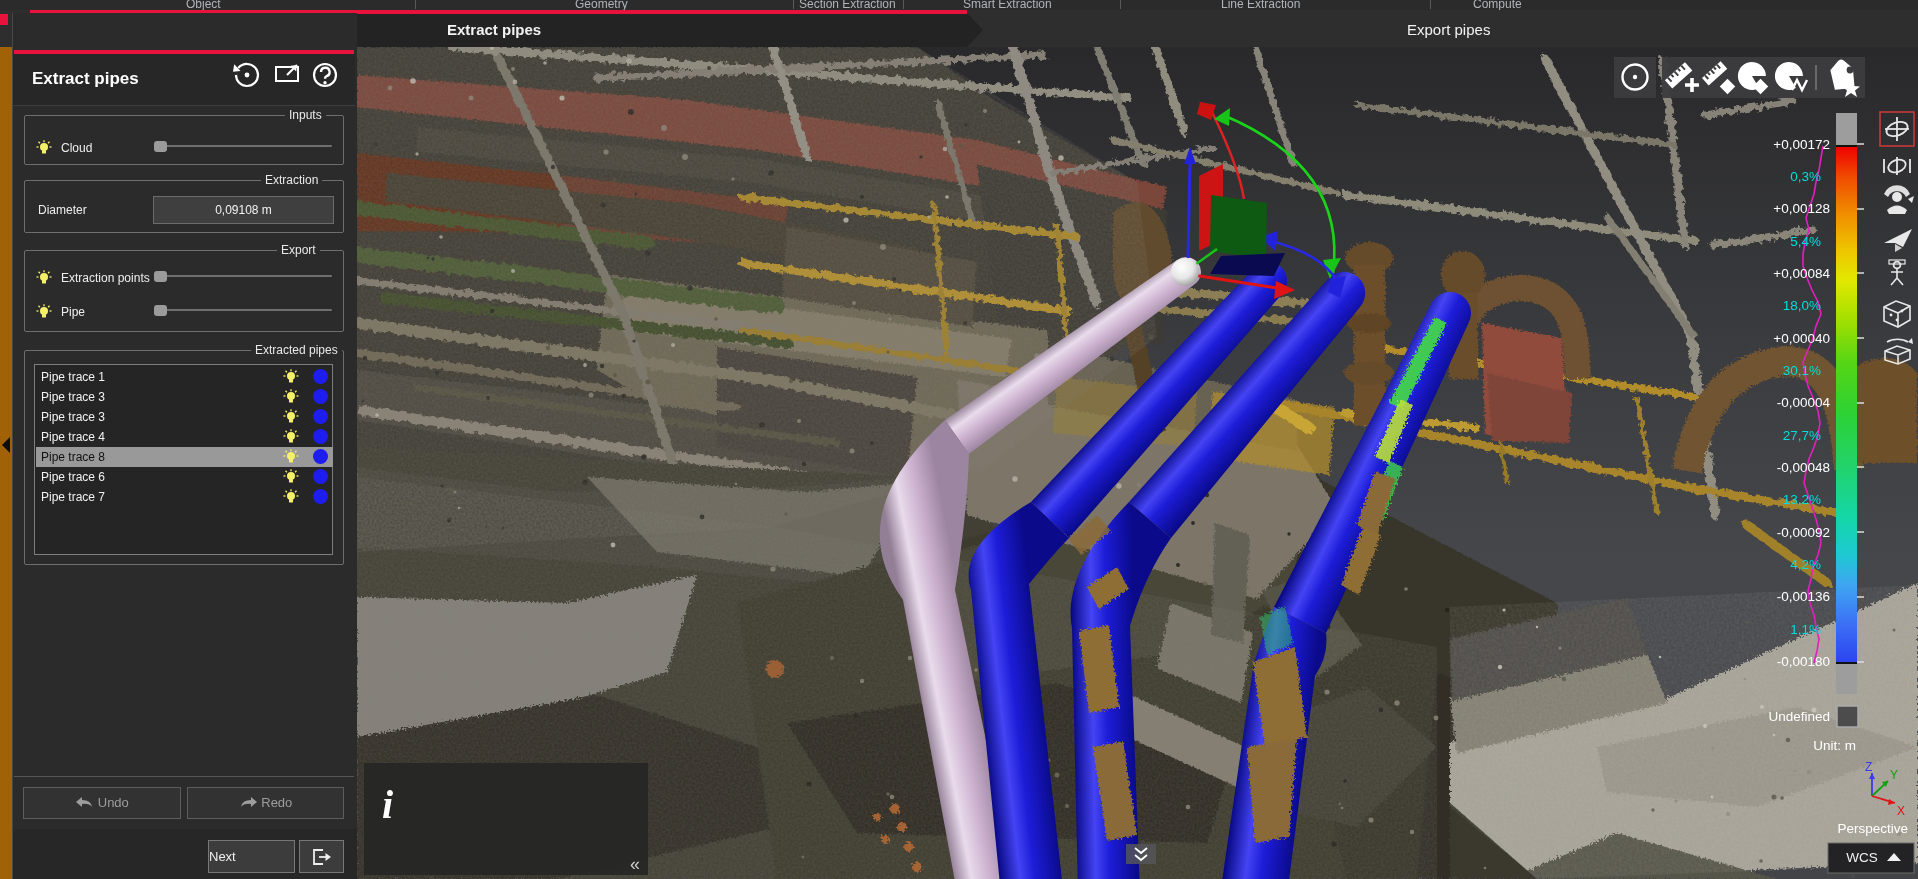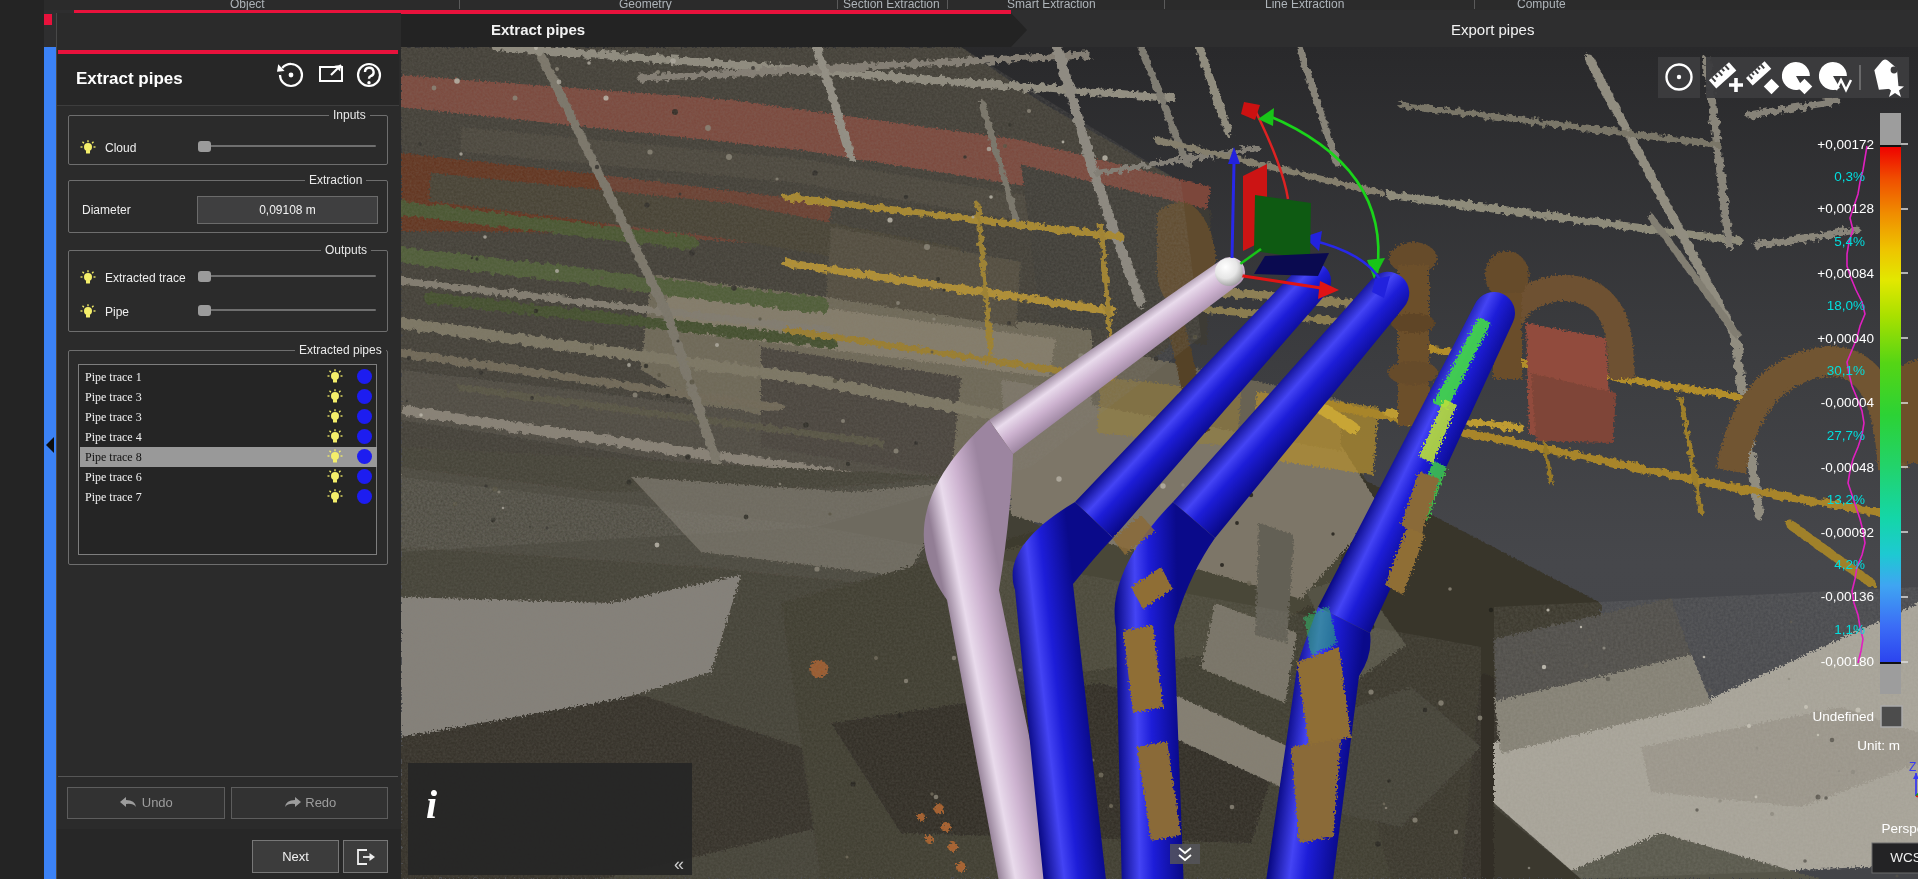--- a/index.html
+++ b/index.html
@@ -1,17 +1,17 @@
 <!DOCTYPE html>
 <html><head>
 <meta charset="utf-8">
 <style>
 * { margin:0; padding:0; box-sizing:border-box; }
 html,body { width:1918px; height:879px; overflow:hidden; background:#242424; font-family:"Liberation Sans", sans-serif; }
-#app { position:relative; width:1789px; height:879px; background:#3b82f6;margin-left:44px; }
+#app { position:relative; width:1789px; height:879px; background:#a16207; }
 .abs { position:absolute; }
 
 
 #tabbar { left:0; top:0; width:1918px; height:10px; background:#2b2b2b; color:#aeb4b9; font-size:12px; }
 .tab { position:absolute; top:-3px; }
 .tabsep { position:absolute; top:0px; width:1px; height:9px; background:#5a5a5a; }
 #redline1 { left:30px; top:10px; width:937px; height:4px; background:#e8123c; }
 #row2 { left:0; top:10px; width:1918px; height:37px; background:#2e2e2f; }
 #row2left { left:30px; top:13px; width:937px; height:34px; background:#232323; }
 #row2chev2 { left:967px; top:13px; width:16px; height:34px; background:#232323; clip-path:polygon(0 0, 100% 50%, 0 100%); }
@@ -22,27 +22,27 @@
 #panelredline { left:1px; top:37px; width:340px; height:4px; background:#e8123c; }
 #paneltitlebar { left:0px; top:41px; width:342px; height:52px; background:#272727; border-bottom:1px solid #3d3d3d; }
 #paneltitle { left:19px; top:15px; color:#ffffff; font-size:17px; font-weight:bold; }
 .groupbox { position:absolute; border:1px solid #6e6e6e; border-radius:2px; }
 .grouplabel { position:absolute; background:#2b2b2b; color:#e9e9e9; font-size:12px; padding:0 4px; }
 .lbl { position:absolute; color:#eeeeee; font-size:12px; }
 .slider-track { position:absolute; height:2px; background:#6f6f6f; border-radius:1px; }
 .slider-handle { position:absolute; width:13px; height:11px; background:#9b9b9b; border-radius:3px; }
 #diamfield { left:140px; top:183px; width:181px; height:28px; background:#3f3f40; border:1px solid #6b6b6b; color:#f2f2f2; font-size:12px; text-align:center; line-height:26px; }
 #pipelist { left:21px; top:351px; width:299px; height:191px; background:#252525; border:1px solid #7e7e7e; }
-.prow { position:absolute; left:1px; width:297px; height:20px; color:#f2f2f2; font-size:12px;font-family:Liberation Serif, serif; }
+.prow { position:absolute; left:1px; width:297px; height:20px; color:#f2f2f2; font-size:12px; }
 .prow .nm { position:absolute; left:5px; top:3px; }
 .prow.sel { background:#999999; color:#111111; }
 .bulb { position:absolute; width:16px; height:16px; }
 .bluedot { position:absolute; width:15px; height:15px; border-radius:50%; background:#1d1df0; }
 .btn { position:absolute; background:#323232; border:1px solid #5d5d5d; color:#9d9d9d; font-size:13px; text-align:center; }
-#nextbtn { left:195px; top:827px; width:87px; height:33px; background:#3c3c3c; border:1px solid #777777; color:#f0f0f0; line-height:31px; font-size:13px; text-align:center; }
+#nextbtn { left:195px; top:827px; width:87px; height:33px; background:#3c3c3c; border:1px solid #777777; color:#f0f0f0; line-height:31px; font-size:13px; }
 #exitbtn { left:286px; top:827px; width:45px; height:33px; background:#3c3c3c; border:1px solid #777777; }
 #panelsep { left:1px; top:763px; width:340px; height:1px; background:#565656; }
 #panelbottom { left:0px; top:816px; width:344px; height:50px; background:#272727; }
 #collapse { left:2px; top:437px; width:0; height:0; border-top:8px solid transparent; border-bottom:8px solid transparent; border-right:8px solid #0e0e0e; }
 
 
 #viewport { left:357px; top:47px; width:1561px; height:832px; background:#303032; overflow:hidden; }
 
 
 #infobox { left:7px; top:716px; width:284px; height:112px; background:rgba(38,38,38,0.93); color:#f4f4f4; font-size:12.2px; line-height:15.9px; }
@@ -114,35 +114,35 @@
     <div class="lbl" style="left:48px; top:128px;">Cloud</div>
     <div class="slider-track" style="left:141px; top:132px; width:178px;"></div>
     <div class="slider-handle" style="left:141px; top:128px;"></div>
 
     <div class="groupbox" style="left:11px; top:167px; width:320px; height:53px;"></div>
     <div class="grouplabel" style="left:248px; top:160px;">Extraction</div>
     <div class="lbl" style="left:25px; top:190px;">Diameter</div>
     <div id="diamfield" class="abs">0,09108 m</div>
 
     <div class="groupbox" style="left:11px; top:237px; width:320px; height:82px;"></div>
-    <div class="grouplabel" style="left:264px; top:230px;">Outputs</div>
+    <div class="grouplabel" style="left:264px; top:230px;">Export</div>
     <svg class="bulb" style="left:23px; top:257px;" viewBox="0 0 16 16">
         <g fill="#f5ef6a">
           <circle cx="8" cy="7" r="4"></circle>
           <rect x="6" y="10" width="4" height="3.4" rx="0.5"></rect>
           <g stroke="#f5ef6a" stroke-width="1.3">
             <line x1="8" y1="0.2" x2="8" y2="2.2"></line>
             <line x1="2.5" y1="1.8" x2="3.9" y2="3.2"></line>
             <line x1="13.5" y1="1.8" x2="12.1" y2="3.2"></line>
             <line x1="0.5" y1="7" x2="2.5" y2="7"></line>
             <line x1="13.5" y1="7" x2="15.5" y2="7"></line>
           </g>
         </g>
       </svg>
-    <div class="lbl" style="left:48px; top:258px;">Extracted trace</div>
+    <div class="lbl" style="left:48px; top:258px;">Extraction points</div>
     <div class="slider-track" style="left:141px; top:262px; width:178px;"></div>
     <div class="slider-handle" style="left:141px; top:258px;"></div>
     <svg class="bulb" style="left:23px; top:291px;" viewBox="0 0 16 16">
         <g fill="#f5ef6a">
           <circle cx="8" cy="7" r="4"></circle>
           <rect x="6" y="10" width="4" height="3.4" rx="0.5"></rect>
           <g stroke="#f5ef6a" stroke-width="1.3">
             <line x1="8" y1="0.2" x2="8" y2="2.2"></line>
             <line x1="2.5" y1="1.8" x2="3.9" y2="3.2"></line>
             <line x1="13.5" y1="1.8" x2="12.1" y2="3.2"></line>

